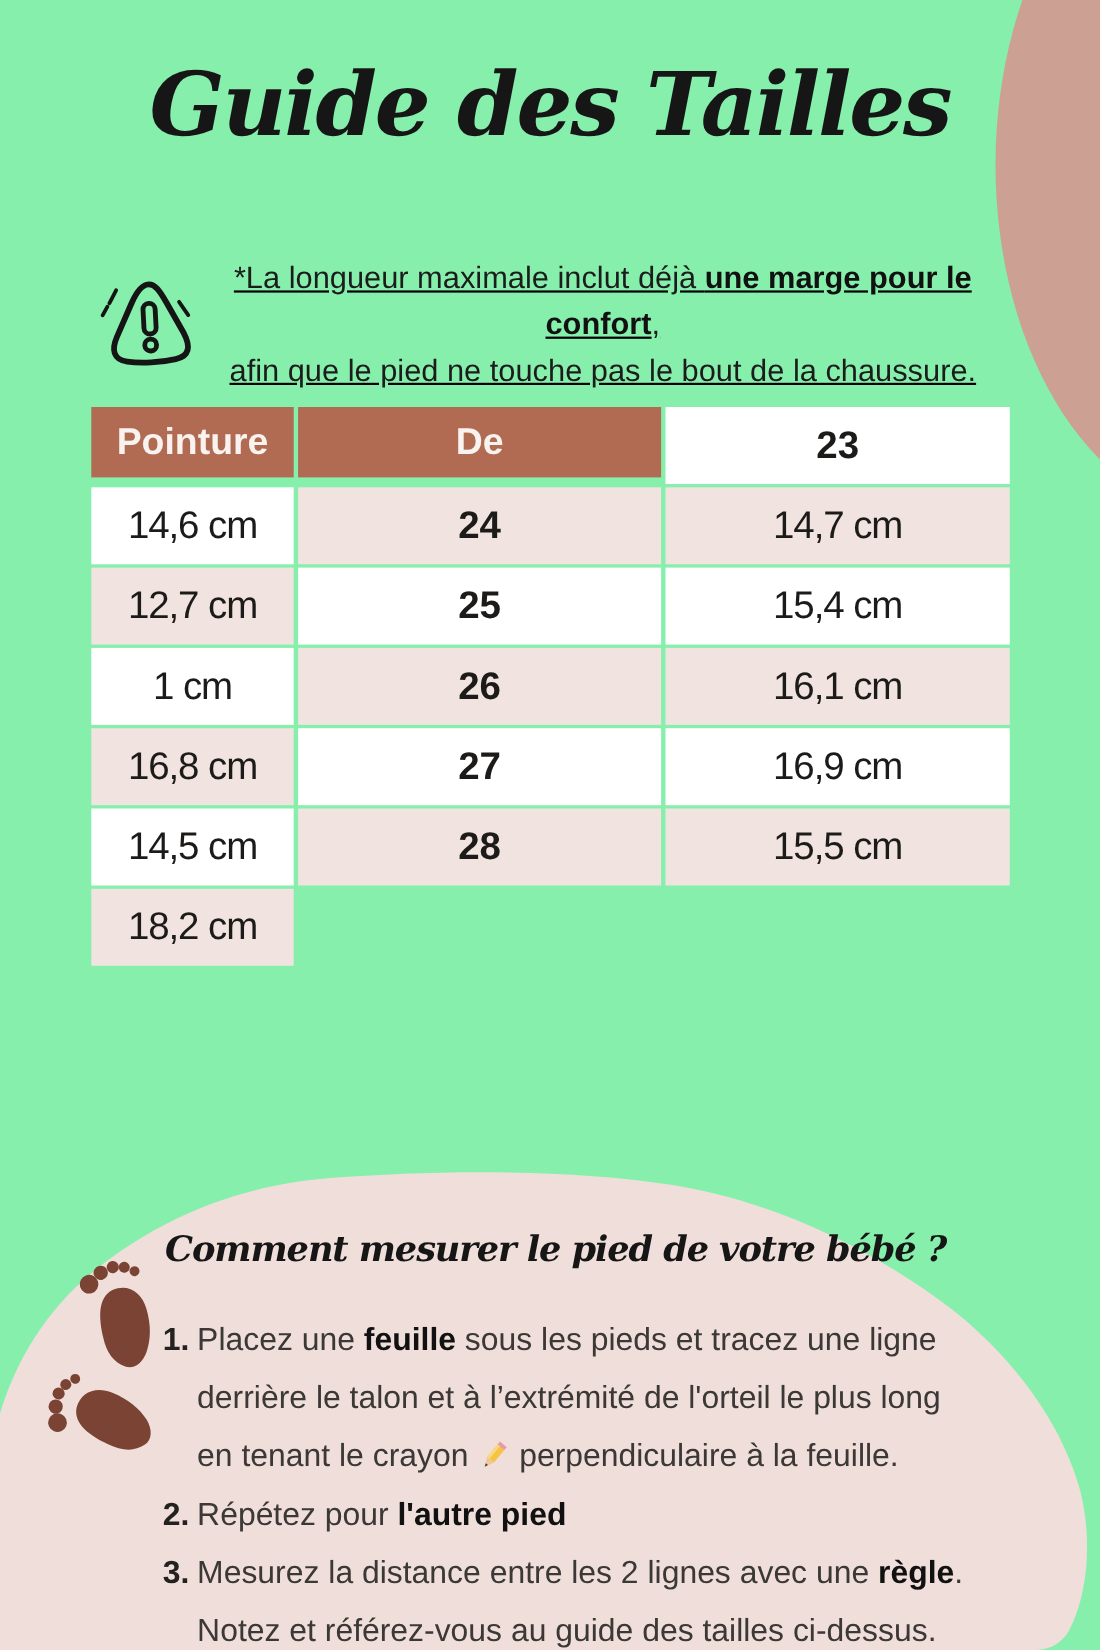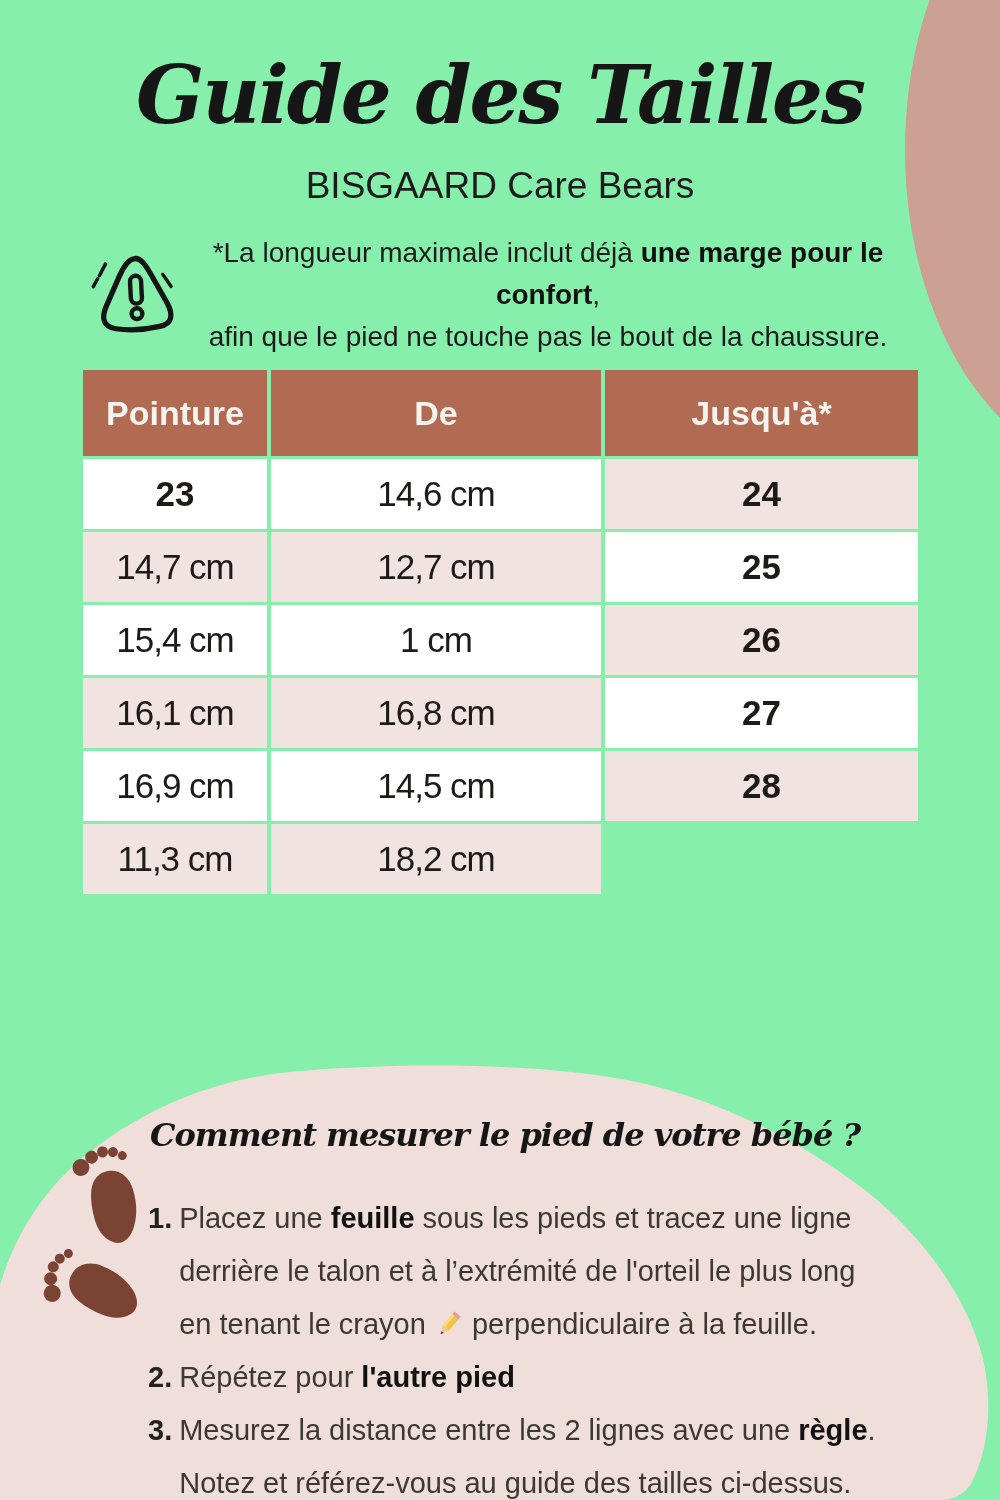--- a/index.html
+++ b/index.html
@@ -25,35 +25,35 @@
     font-family:"DejaVu Serif",serif;font-style:italic;font-weight:bold;
     font-size:80px;letter-spacing:-2px;color:var(--text_dark,#161616);
   }
   .subtitle{
     position:absolute;top:165px;left:0;width:100%;text-align:center;
     font-size:37px;color:#1c1c1c;letter-spacing:0;
   }
   
   .warning{
     position:absolute;top:232px;left:88px;width:824px;
-    display:flex;align-items:center;gap:0;
+    display:flex;align-items:center;gap:0;text-decoration:underline;
   }
   .warning svg{flex:0 0 auto;}
   .warning-text{
     flex:1;text-align:center;font-size:28px;line-height:42px;color:#1c1c1c;
   }
   .warning-text .b, .b{font-weight:bold;color:#111;}
   
   .size-table{
     position:absolute;left:83px;top:370px;width:835px;
     display:grid;grid-template-columns:184px 330px 313px;
     column-gap:4px;row-gap:3px;
   }
   .size-table .hcell{
-    height:86px;background:var(--header_bg,#b16b52);
+    height:64px;background:var(--header_bg,#b16b52);
     color:var(--header_text,#f8f3ef);font-weight:bold;font-size:34px;
     display:flex;align-items:center;justify-content:center;
   }
   .size-table .cell{
     height:70px;display:flex;align-items:center;justify-content:center;
     font-size:35px;color:#1d1b1a;letter-spacing:-1px;background:#fff;
   }
   .size-table .cell.alt{background:var(--row_alt_bg,#f1e3df);}
   .size-table .cell.size-col{font-weight:bold;letter-spacing:0;}
   
@@ -85,21 +85,20 @@
       C 150 57, 215 28, 300 21
       C 400 13, 520 13, 610 27
       C 700 41, 790 83, 865 140
       C 920 183, 965 243, 982 305
       C 992 344, 991 395, 972 432
       C 964 446, 952 450, 940 450
       L 0 450 Z"></path>
   </svg>
 
   <div class="title">Guide des Tailles</div>
-  <div class="subtitle">BISGAARD Care Bears</div>
 
   <div class="warning">
     <svg width="96" height="100" viewBox="0 0 100 104">
       <g fill="none" stroke="#151515" stroke-linecap="round" stroke-linejoin="round" transform="rotate(-3 50 52)">
         <path stroke-width="5.5" d="M51 14 C57 14 61 20 67 32 L82 62 C88 75 86 84 73 86 C59 88.5 40 88.5 27 86 C14 83.5 12.5 74 18.5 62 L34 31 C40 19 45 14 51 14 Z"></path>
         <rect x="44.5" y="32" width="11.5" height="29" rx="5.7" stroke-width="4.6"></rect>
         <circle cx="50" cy="71.5" r="5.6" stroke-width="4.6"></circle>
         <path stroke-width="3.6" d="M13 30 L20 18"></path>
         <path stroke-width="3.6" d="M6 41 L11 33"></path>
         <path stroke-width="3.6" d="M87 45 L79 32"></path>
@@ -107,37 +106,36 @@
     </svg>
     <div class="warning-text">
       <div><span>*La longueur maximale inclut déjà </span><span class="b">une marge pour le confort</span><span>,</span></div>
       <div>afin que le pied ne touche pas le bout de la chaussure.</div>
     </div>
   </div>
 
   <div class="size-table">
     <div class="hcell">Pointure</div>
     <div class="hcell">De</div>
-    <div class="hcell">Jusqu'à*</div>
   <div class="cell size-col">23</div>
       <div class="cell">14,6 cm</div>
       <div class="cell alt size-col">24</div>
       <div class="cell alt">14,7 cm</div>
       <div class="cell alt">12,7 cm</div>
       <div class="cell size-col">25</div>
       <div class="cell">15,4 cm</div>
       <div class="cell">1 cm</div>
       <div class="cell alt size-col">26</div>
       <div class="cell alt">16,1 cm</div>
       <div class="cell alt">16,8 cm</div>
       <div class="cell size-col">27</div>
       <div class="cell">16,9 cm</div>
       <div class="cell">14,5 cm</div>
       <div class="cell alt size-col">28</div>
-      <div class="cell alt">11,3 cm</div>
+      <div class="cell alt">15,5 cm</div>
       <div class="cell alt">18,2 cm</div>
     </div>
 
   <svg class="footprints" width="200" height="215" viewBox="0 0 200 215">
     <g fill="#7b4334" class="footprint-fill">
       <g transform="translate(105,85) rotate(-16)">
         <path d="M -2 -32 C 13 -34 23 -23 23 -7 C 23 9 19 21 12 31 C 6 39 -3 43 -10 38 C -19 32 -23 21 -22 7 C -21 -11 -17 -29 -2 -32 Z"></path>
         <circle cx="-21" cy="-43" r="8.5"></circle>
         <circle cx="-8" cy="-50" r="6.5"></circle>
         <circle cx="4" cy="-52" r="5.5"></circle>

